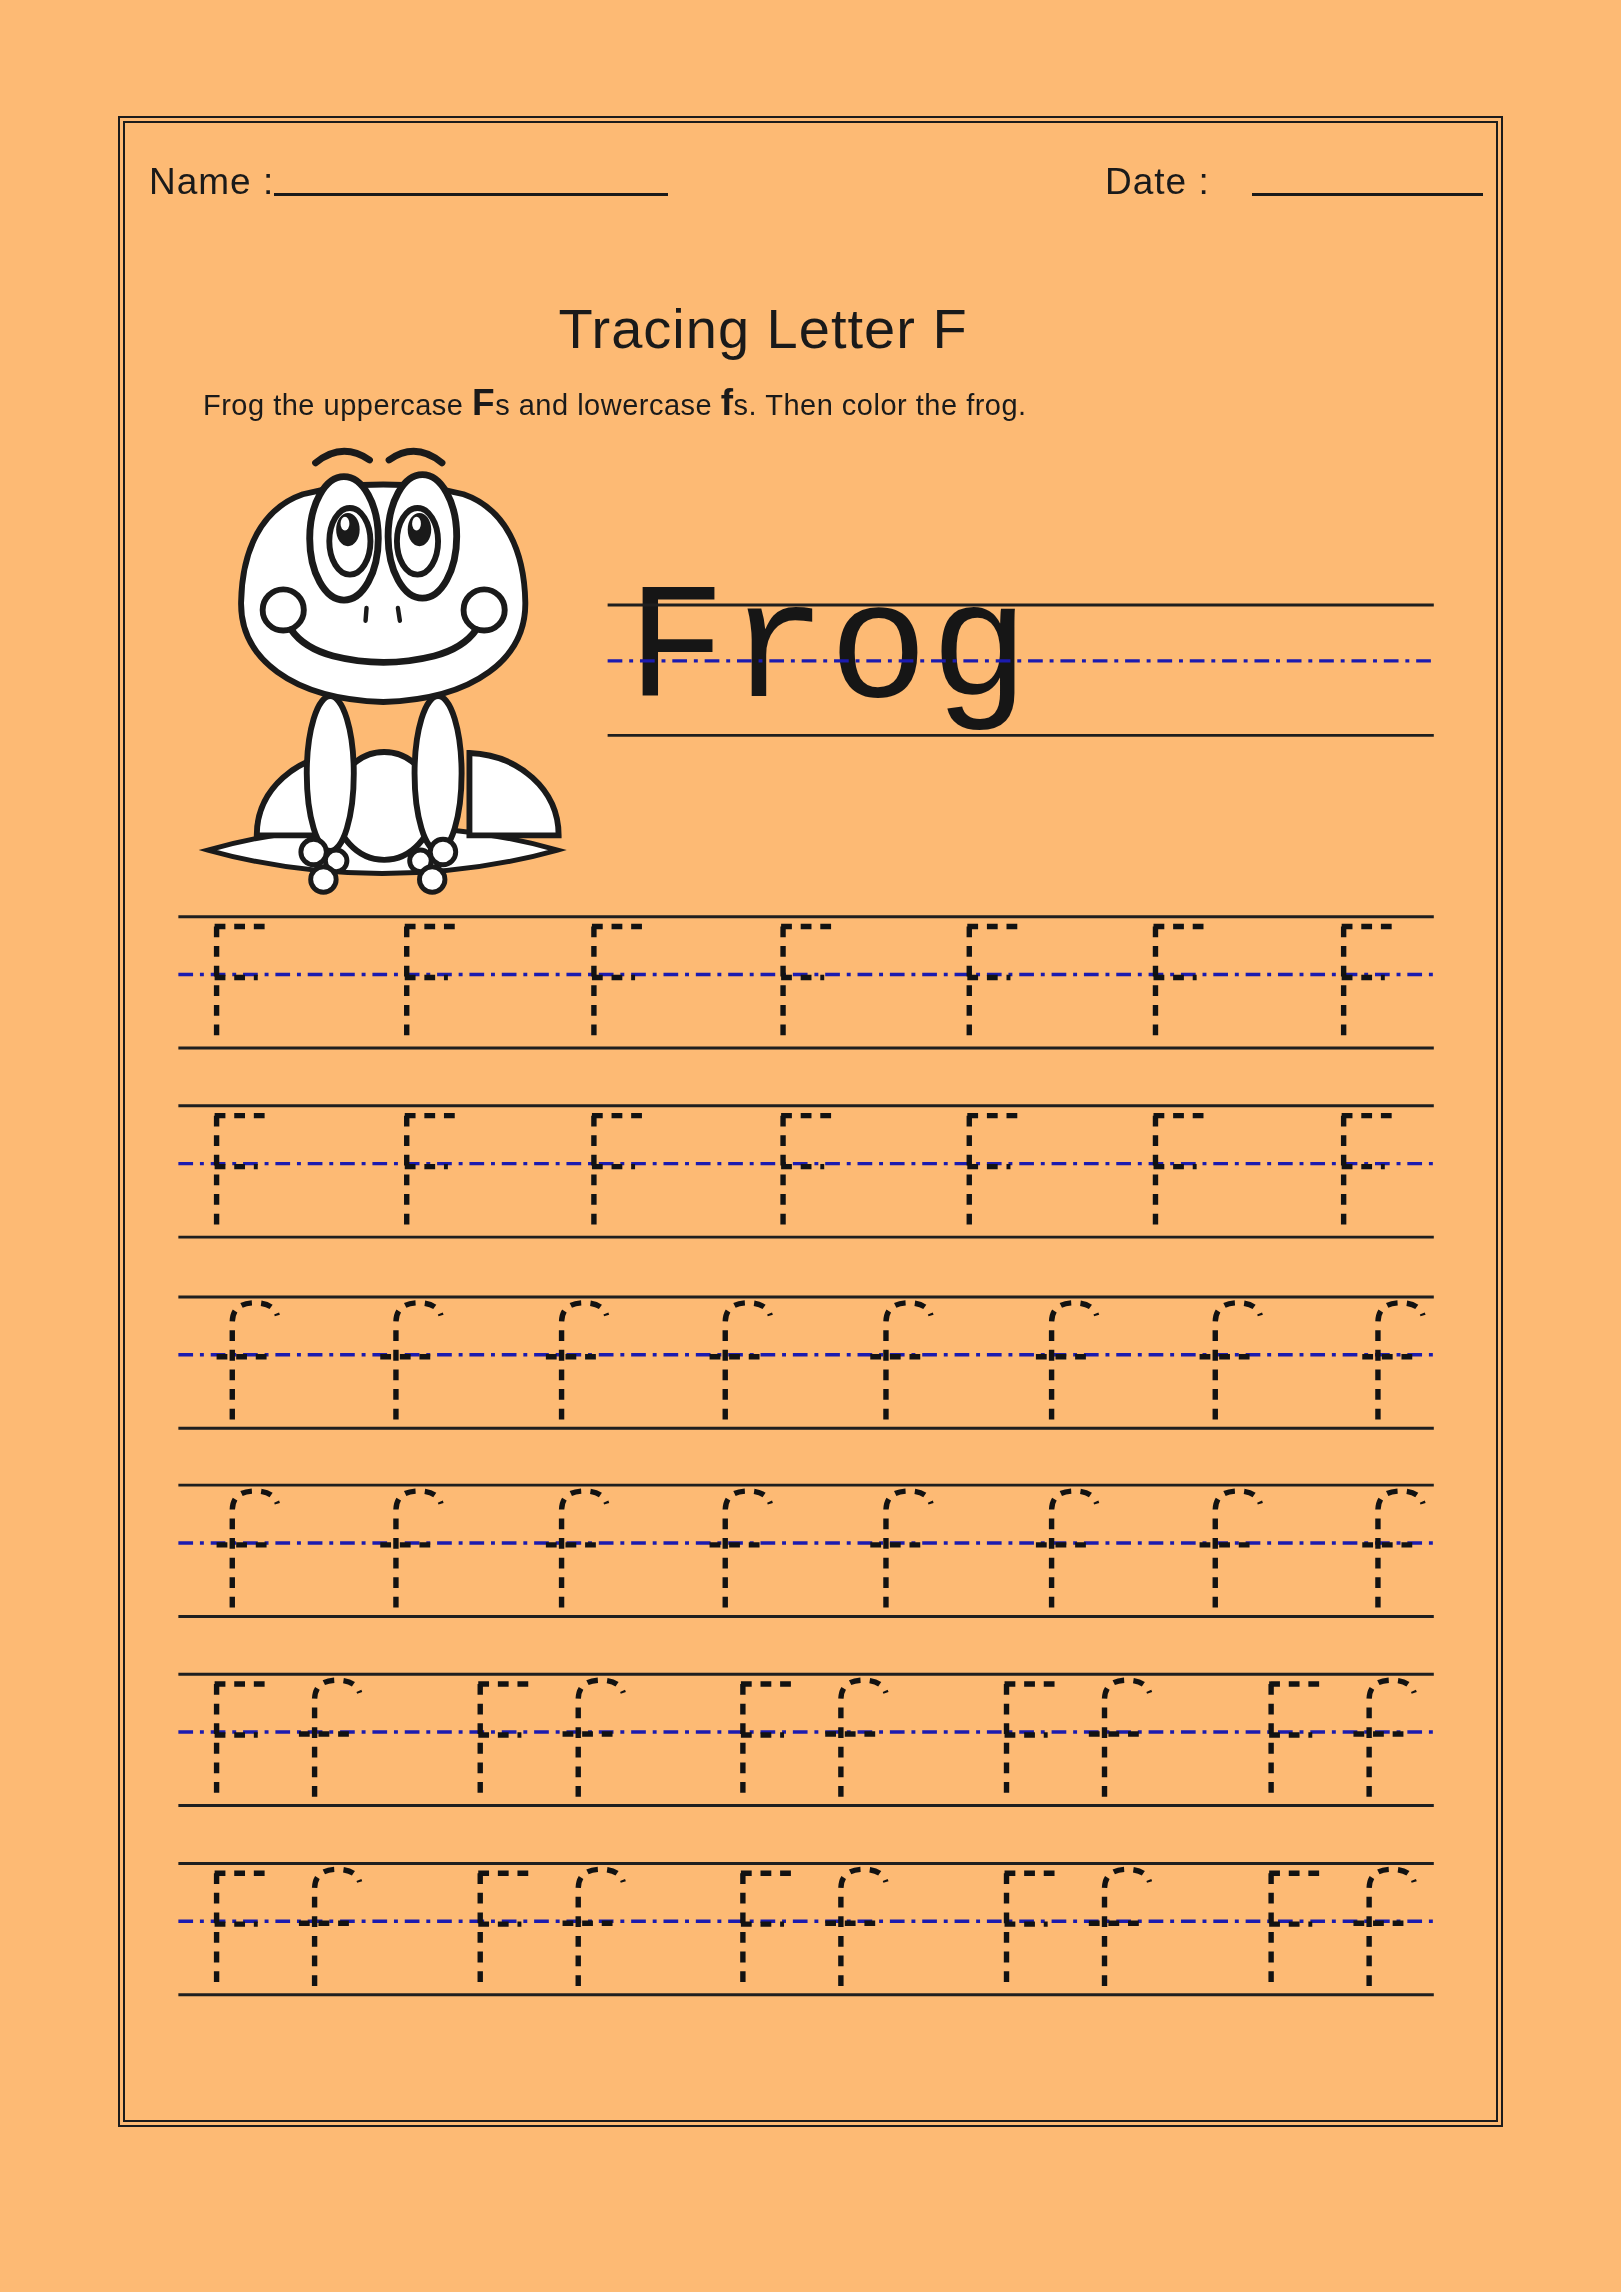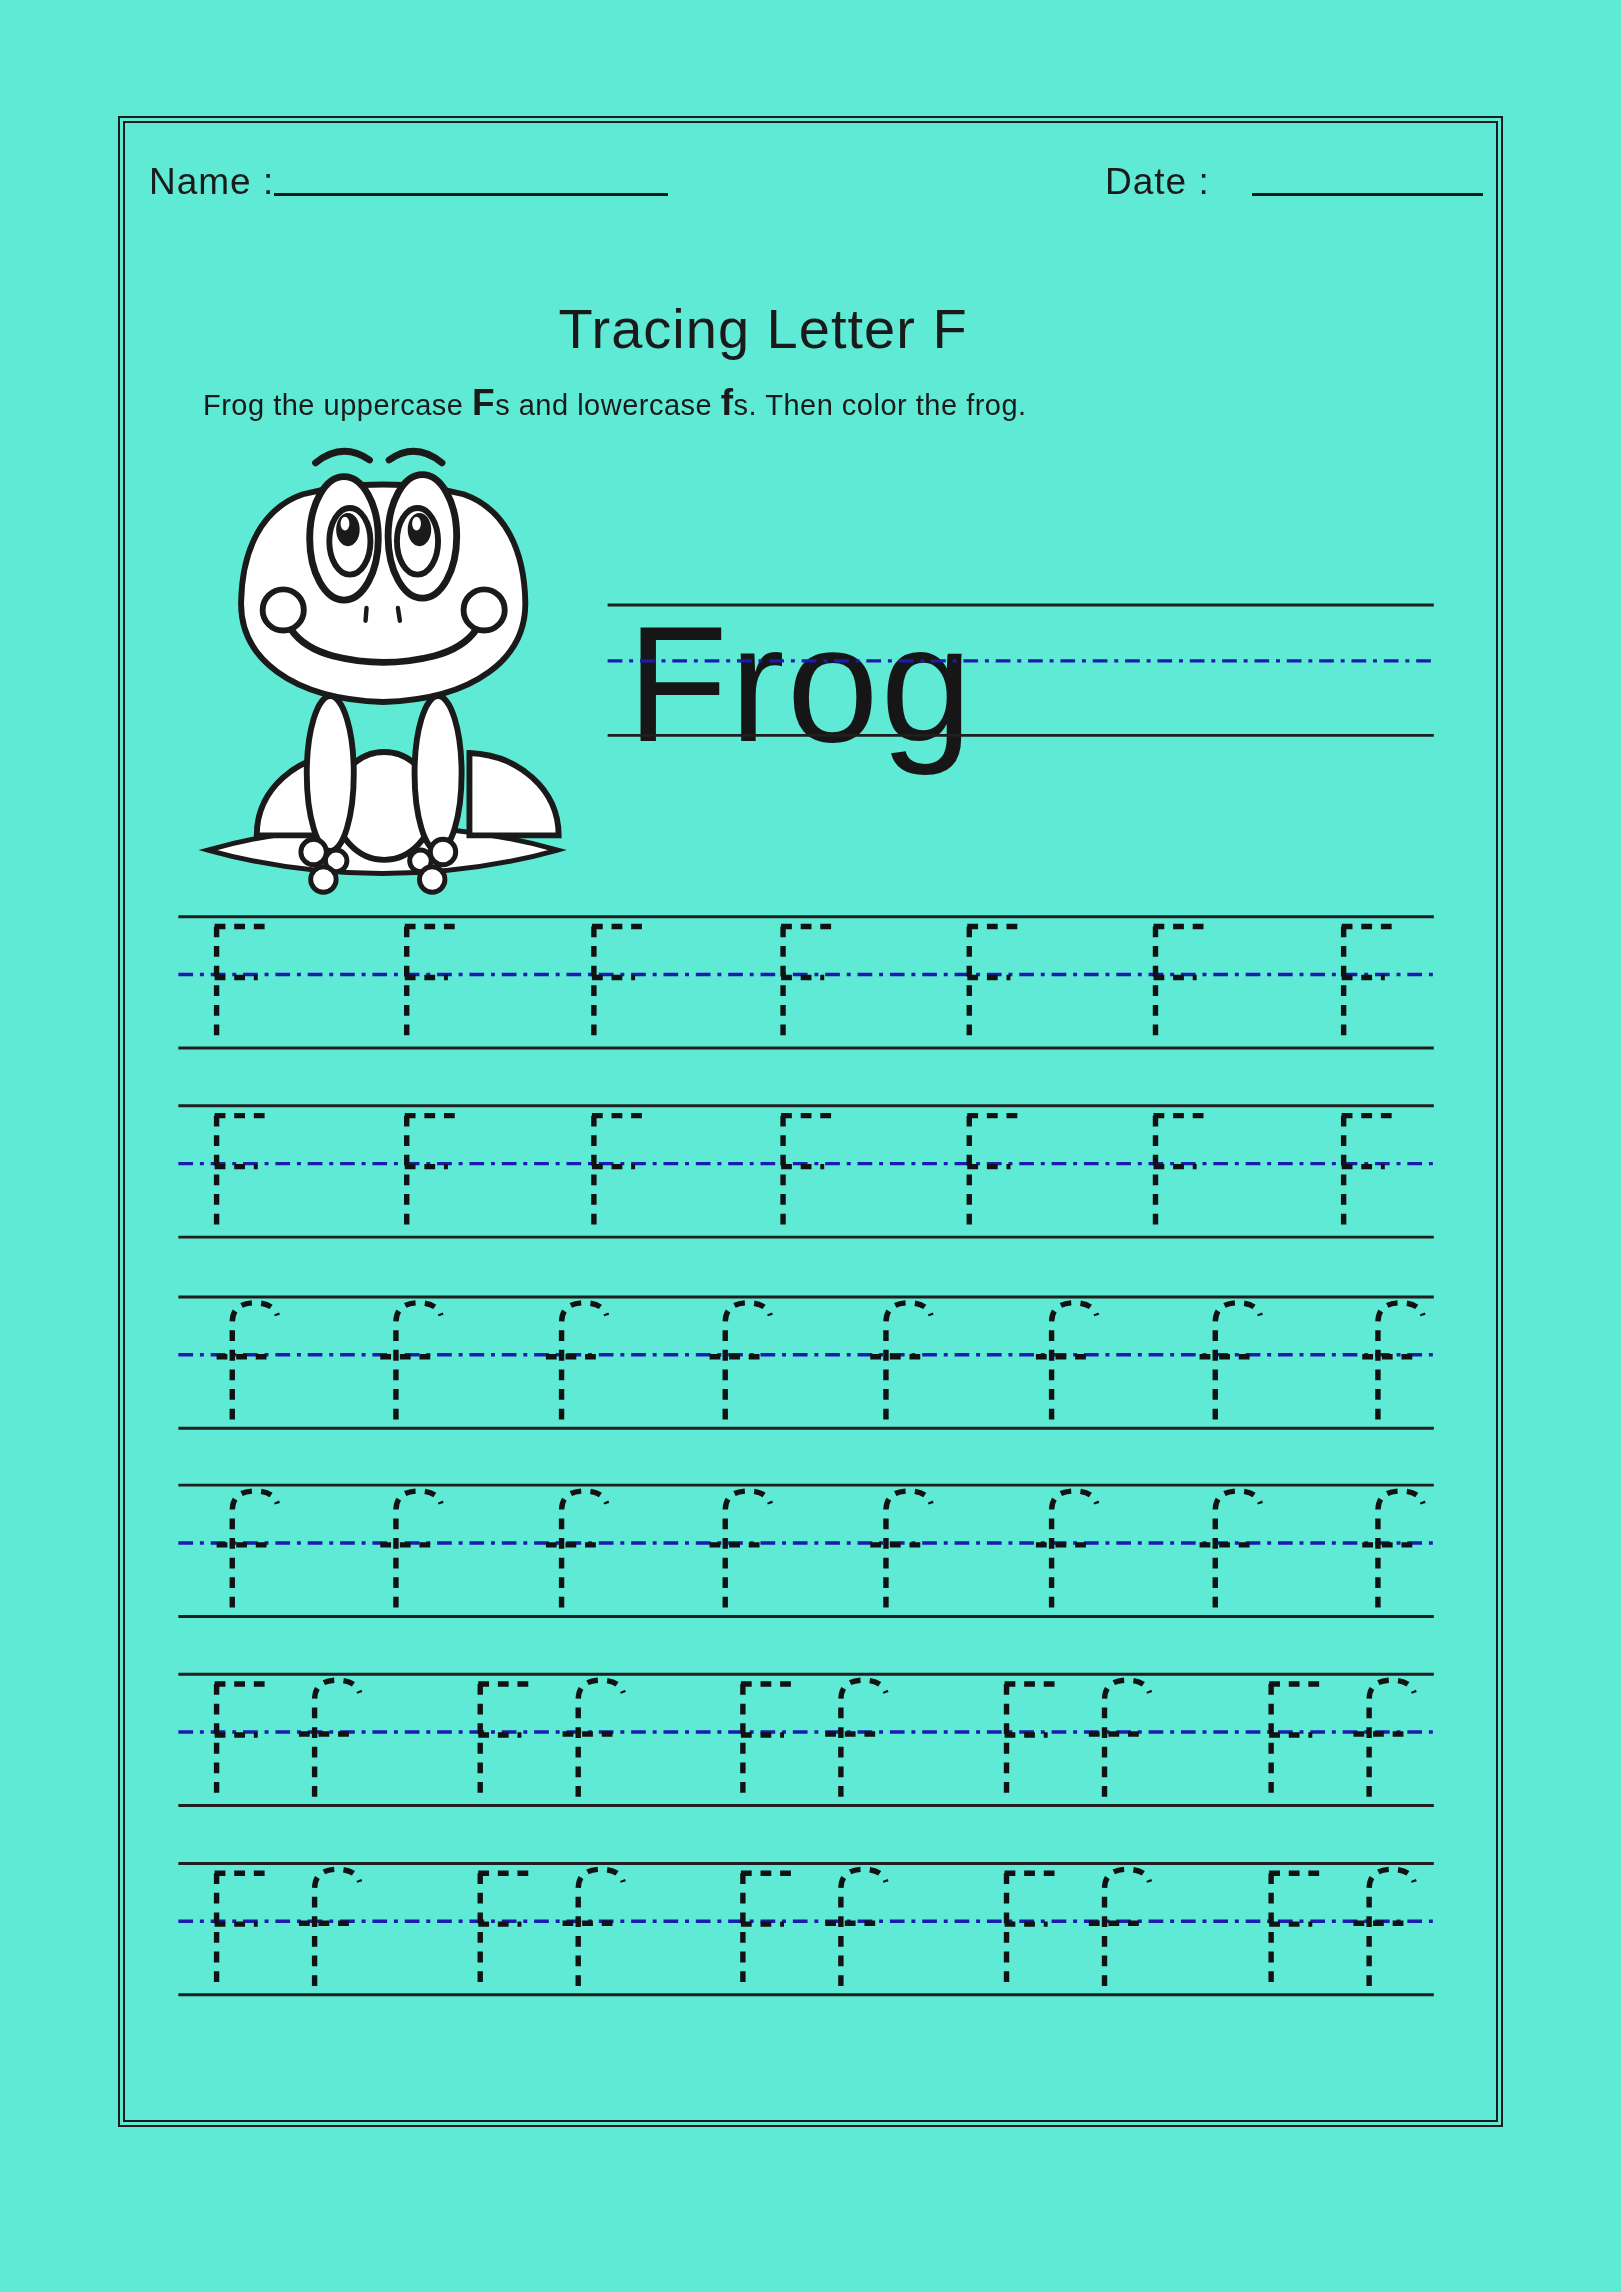--- a/index.html
+++ b/index.html
@@ -1,24 +1,24 @@
 <!DOCTYPE html>
 <html><head>
 <meta charset="utf-8">
 <style>
   html,body{margin:0;padding:0;background:#ffffff;}
   body{width:1621px;height:2293px;position:relative;font-family:"Liberation Sans",sans-serif;color:#1a1a1a;}
-  .page{position:absolute;left:0;top:0;width:1621px;height:2293px;background:#5eead4;overflow:hidden;}
+  .page{position:absolute;left:0;top:0;width:1621px;height:2293px;background:#fdba74;overflow:hidden;}
   .frame{position:absolute;left:118px;top:116px;width:1385px;height:2011px;border:7.8px double #1c1c1c;box-sizing:border-box;}
   .label{position:absolute;font-size:37px;letter-spacing:1px;white-space:nowrap;}
   .rule{position:absolute;height:2.9px;background:#1a1a1a;}
   .title{position:absolute;top:296px;left:763px;transform:translateX(-50%);font-size:56px;letter-spacing:1px;white-space:nowrap;}
   .instruction{position:absolute;left:203px;top:384px;font-size:29px;line-height:1;letter-spacing:0.5px;white-space:nowrap;}
   .instruction .bold-letter{font-weight:700;font-size:37px;line-height:1;}
-  .frog-word{position:absolute;left:627px;top:602px;font-size:165px;font-weight:300;line-height:1;letter-spacing:2px;color:#161616;}
+  .frog-word{position:absolute;left:627px;top:570px;font-size:165px;font-weight:300;line-height:1;letter-spacing:2px;color:#161616;font-family:Liberation Mono, monospace;}
   .footer{position:absolute;top:2081px;left:810px;transform:translateX(-50%);font-size:37px;letter-spacing:1px;white-space:nowrap;}
   svg.gfx{position:absolute;left:0;top:0;}
   .solid-line{stroke:#1f1f1f;stroke-width:3;fill:none;}
   .mid-line{stroke:#1b1bb0;stroke-width:3.5;fill:none;stroke-dasharray:15 7 4 7;}
   .trace{stroke:#121212;stroke-width:5.5;fill:none;stroke-dasharray:11 9;}
   .frog-stroke{stroke:#1a1a1a;fill:none;stroke-linecap:round;}
   .frog-fill{stroke:#1a1a1a;fill:#ffffff;}
 </style>
 </head>
 <body>

